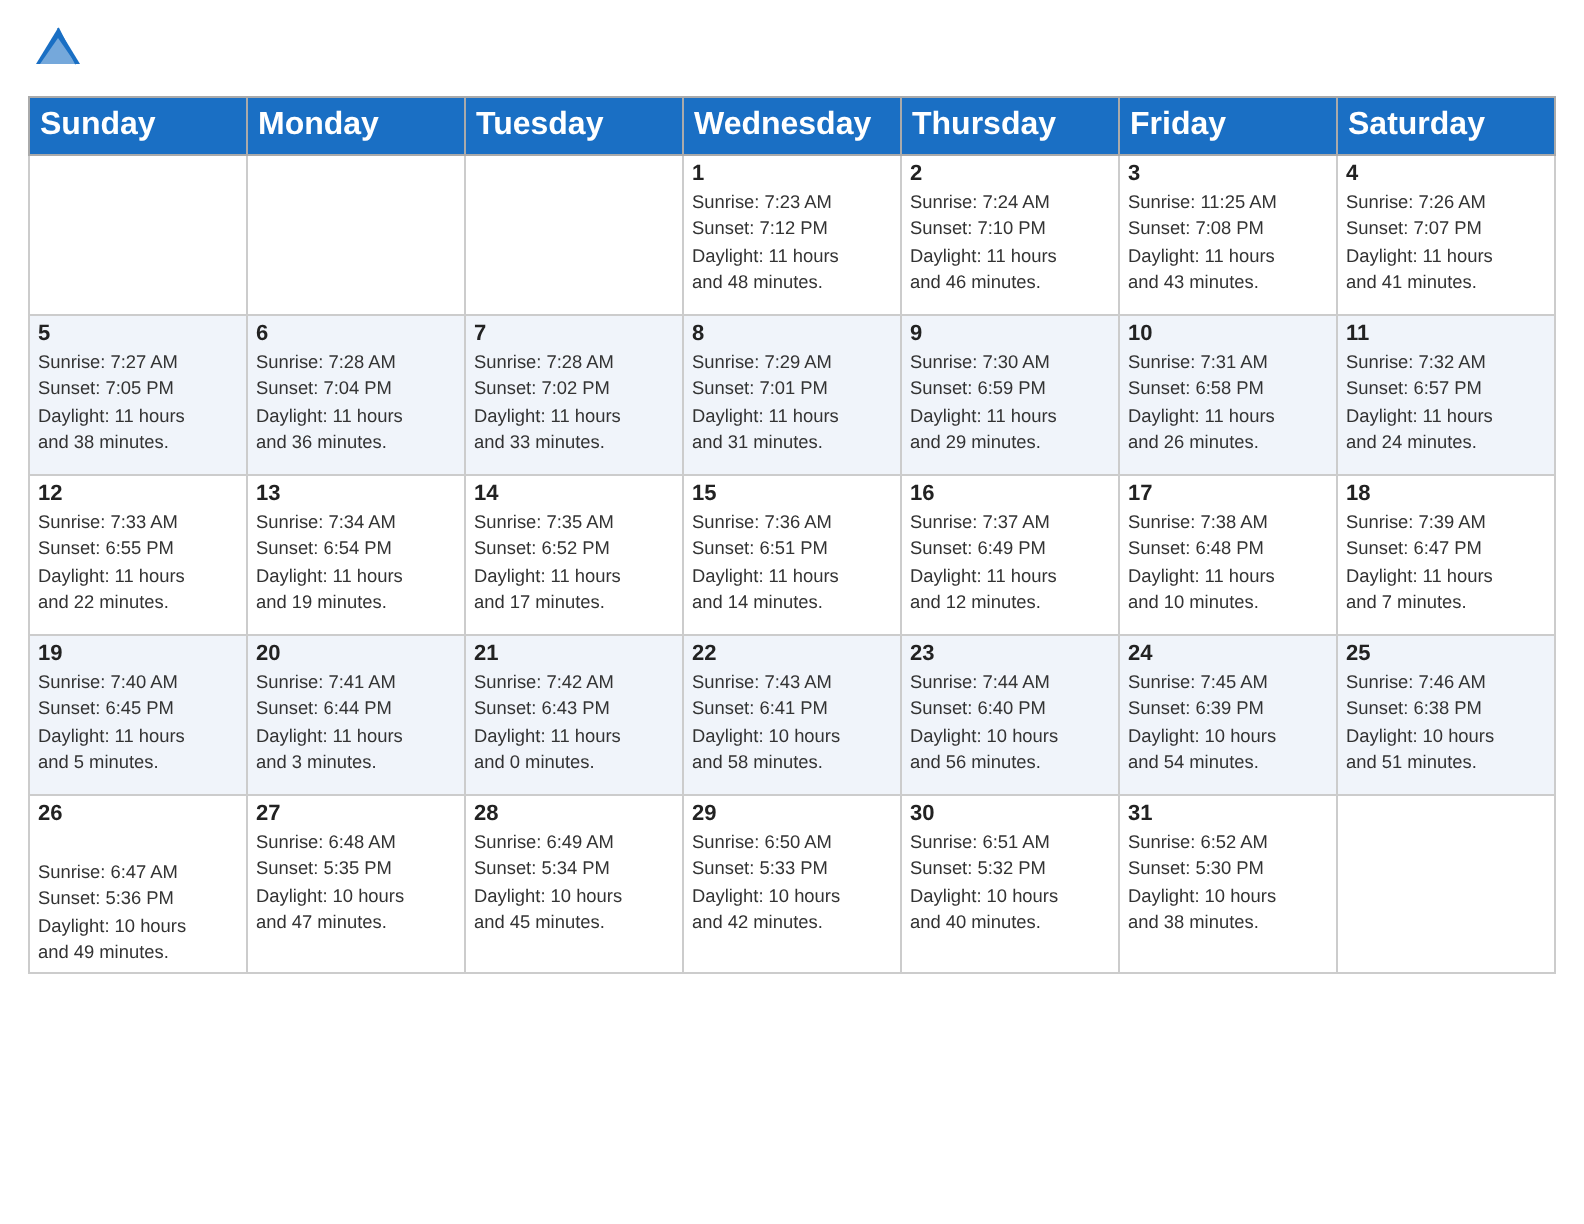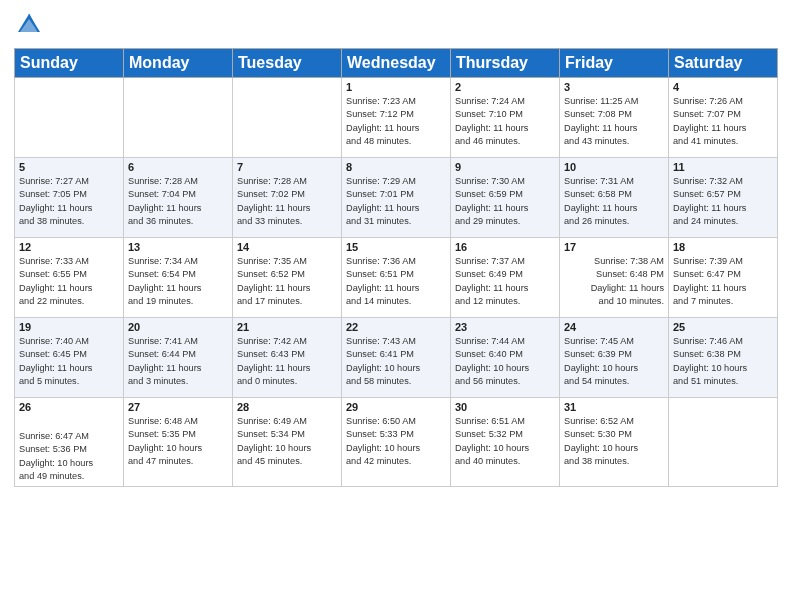--- a/index.html
+++ b/index.html
@@ -249,21 +249,21 @@
           </td>
           <td>
             <span class="day-number">16</span>
             <div class="day-info" style="white-space: pre-line;">Sunrise: 7:37 AM
 Sunset: 6:49 PM
 Daylight: 11 hours
 and 12 minutes.</div>
           </td>
           <td>
             <span class="day-number">17</span>
-            <div class="day-info" style="white-space: pre-line; text-align: right;">Sunrise: 7:38 AM
+            <div class="day-info" style="white-space: pre-line;">Sunrise: 7:38 AM
 Sunset: 6:48 PM
 Daylight: 11 hours
 and 10 minutes.</div>
           </td>
           <td>
             <span class="day-number">18</span>
             <div class="day-info" style="white-space: pre-line;">Sunrise: 7:39 AM
 Sunset: 6:47 PM
 Daylight: 11 hours
 and 7 minutes.</div>

